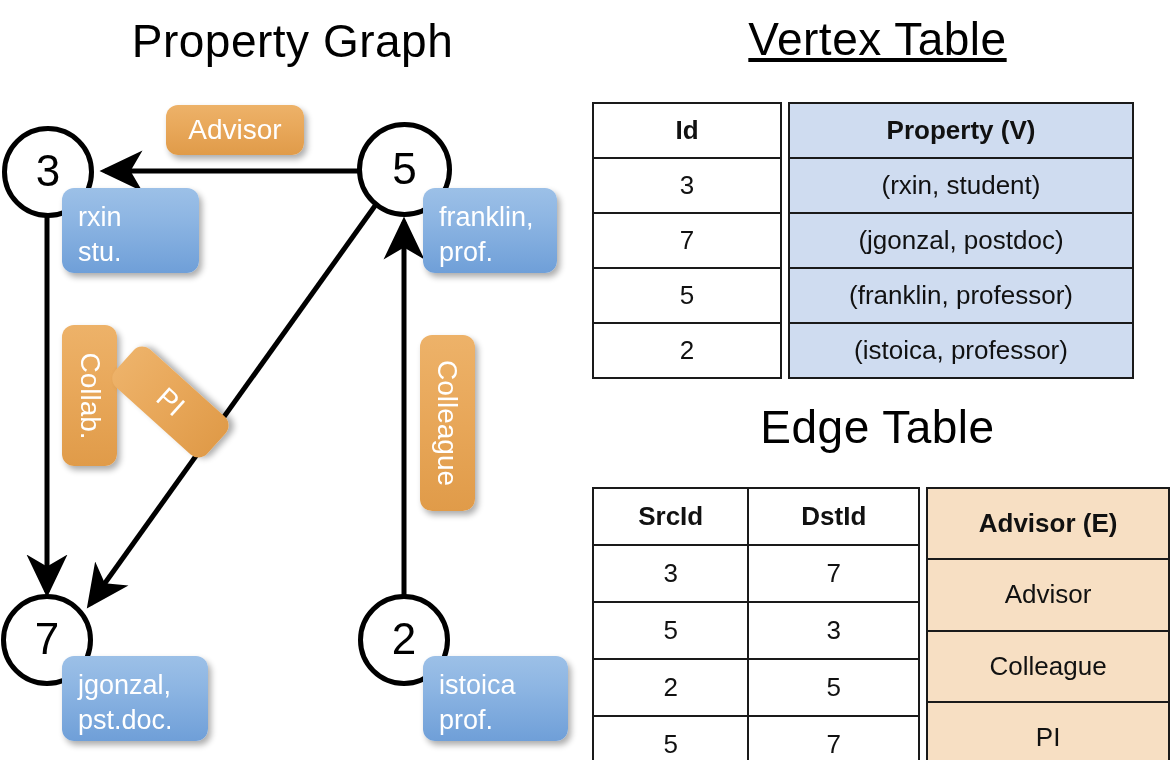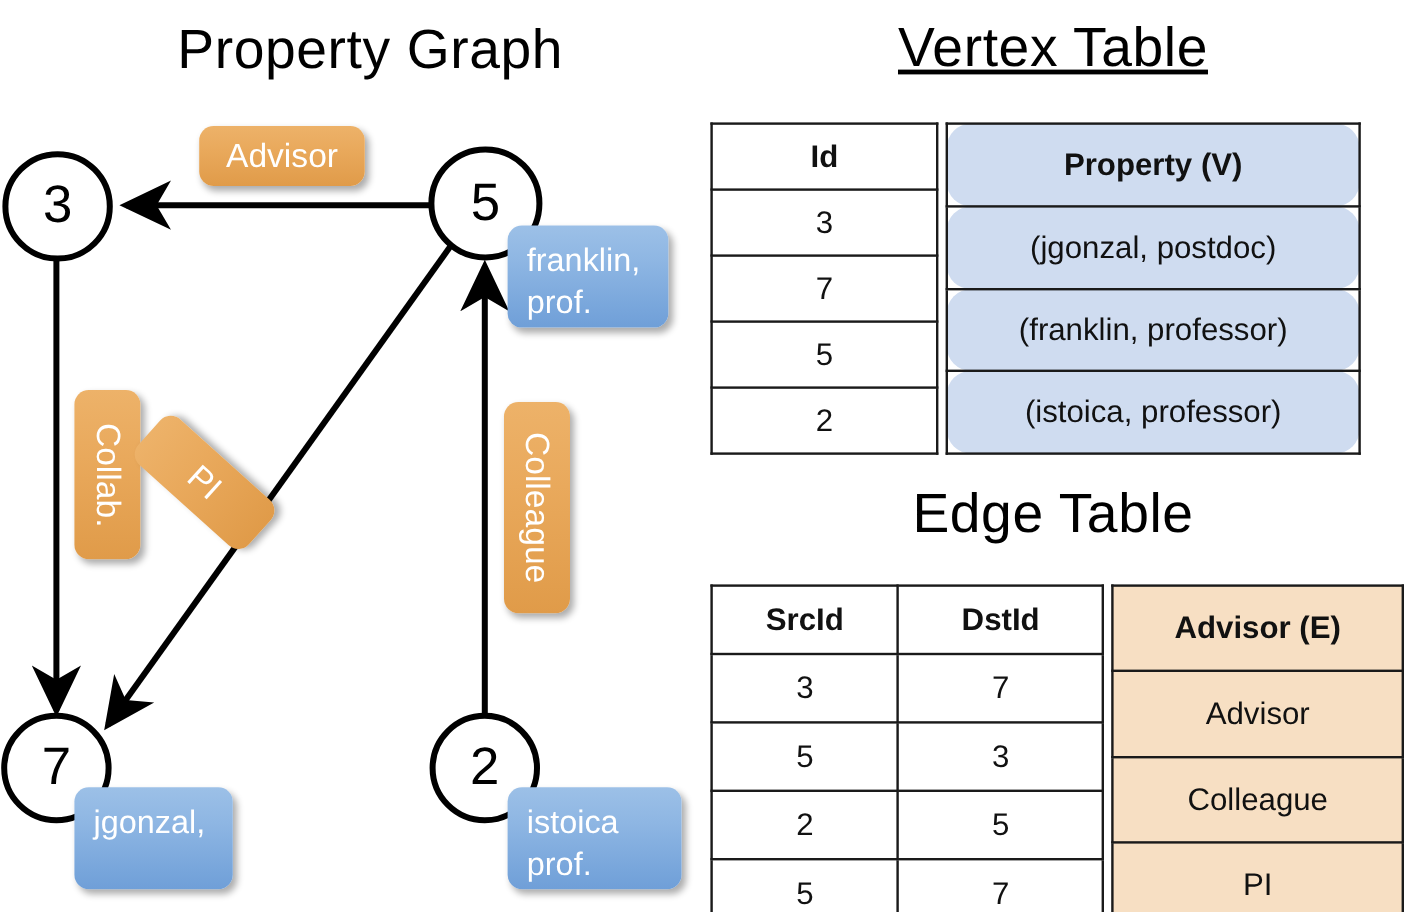--- a/index.html
+++ b/index.html
@@ -20,21 +20,21 @@
   .section-title {
     position: absolute;
     font-family: "Liberation Sans", sans-serif;
     font-weight: 300;
     font-size: 46px;
     letter-spacing: 0.5px;
     color: #000;
     white-space: nowrap;
     text-align: center;
   }
-  #title-property-graph { left: 0px;   top: 14px;  width: 585px; margin-left: 16px; }
+  #title-property-graph { left: 0px;   top: 14px;  width: 585px; }
   #title-vertex-table   { left: 585px; top: 12px;  width: 585px; text-decoration: underline; }
   #title-edge-table     { left: 585px; top: 400px; width: 585px; }
 
   
   #graph-canvas {
     position: absolute;
     left: 0; top: 0;
     width: 585px; height: 760px;
   }
   #graph-svg { position: absolute; left: 0; top: 0; }
@@ -119,21 +119,21 @@
     text-align: center;
   }
   .vcell  { background: #cfdcf0 !important; }
   .ecell  { background: #f7dfc3 !important; }
   .gap    { width: 6px; }
 
   
   #vertex-table-wrap { left: 592px; top: 102px; }
   #vertex-table-wrap td, #vertex-table-wrap th { height: 53px; }
   .vt-id   { width: 186px; }
-  .vt-prop { width: 342px; border-radius: 20px; }
+  .vt-prop { width: 342px; }
 
   
   #edge-table-wrap { left: 592px; top: 487px; }
   #edge-table-wrap td, #edge-table-wrap th { height: 55px; }
   .et-src  { width: 156px; }
   .et-dst  { width: 172px; }
   .et-prop { width: 244px; }
 </style>
 </head>
 <body>
@@ -171,28 +171,33 @@
   </div>
 
   <div class="vertex-node" style="left:1px;   top:594px; width:92px;  height:92px;">
     <span>7</span>
   </div>
 
   <div class="vertex-node" style="left:358px; top:594px; width:92px;  height:92px;">
     <span>2</span>
   </div>
 
+  <div class="prop-box" style="left:62px;  top:188px; width:137px; height:85px;">
+    <span class="l1">rxin</span>
+    <span class="l2">stu.</span>
+  </div>
 
   <div class="prop-box" style="left:423px; top:188px; width:134px; height:85px;">
     <span class="l1">franklin,</span>
     <span class="l2">prof.</span>
   </div>
 
-  <div class="prop-box" style="left:62px;  top:656px; width:132px; height:85px;">
+  <div class="prop-box" style="left:62px;  top:656px; width:146px; height:85px;">
     <span class="l1">jgonzal,</span>
+    <span class="l2">pst.doc.</span>
   </div>
 
   <div class="prop-box" style="left:423px; top:656px; width:145px; height:85px;">
     <span class="l1">istoica</span>
     <span class="l2">prof.</span>
   </div>
 
   <div class="edge-label" style="left:166px; top:105px; width:138px; height:50px; font-size:28px;">
     <span>Advisor</span>
   </div>
@@ -232,20 +237,23 @@
     </tr>
   </tbody>
     </table>
 
   <div class="gap"></div>
 
   <table class="grid">
     <tbody>
         <tr>
       <th class="vt-prop vcell">Property (V)</th>
+    </tr>
+    <tr>
+      <td class="vt-prop vcell">(rxin, student)</td>
     </tr>
     <tr>
       <td class="vt-prop vcell">(jgonzal, postdoc)</td>
     </tr>
     <tr>
       <td class="vt-prop vcell">(franklin, professor)</td>
     </tr>
     <tr>
       <td class="vt-prop vcell">(istoica, professor)</td>
     </tr>

